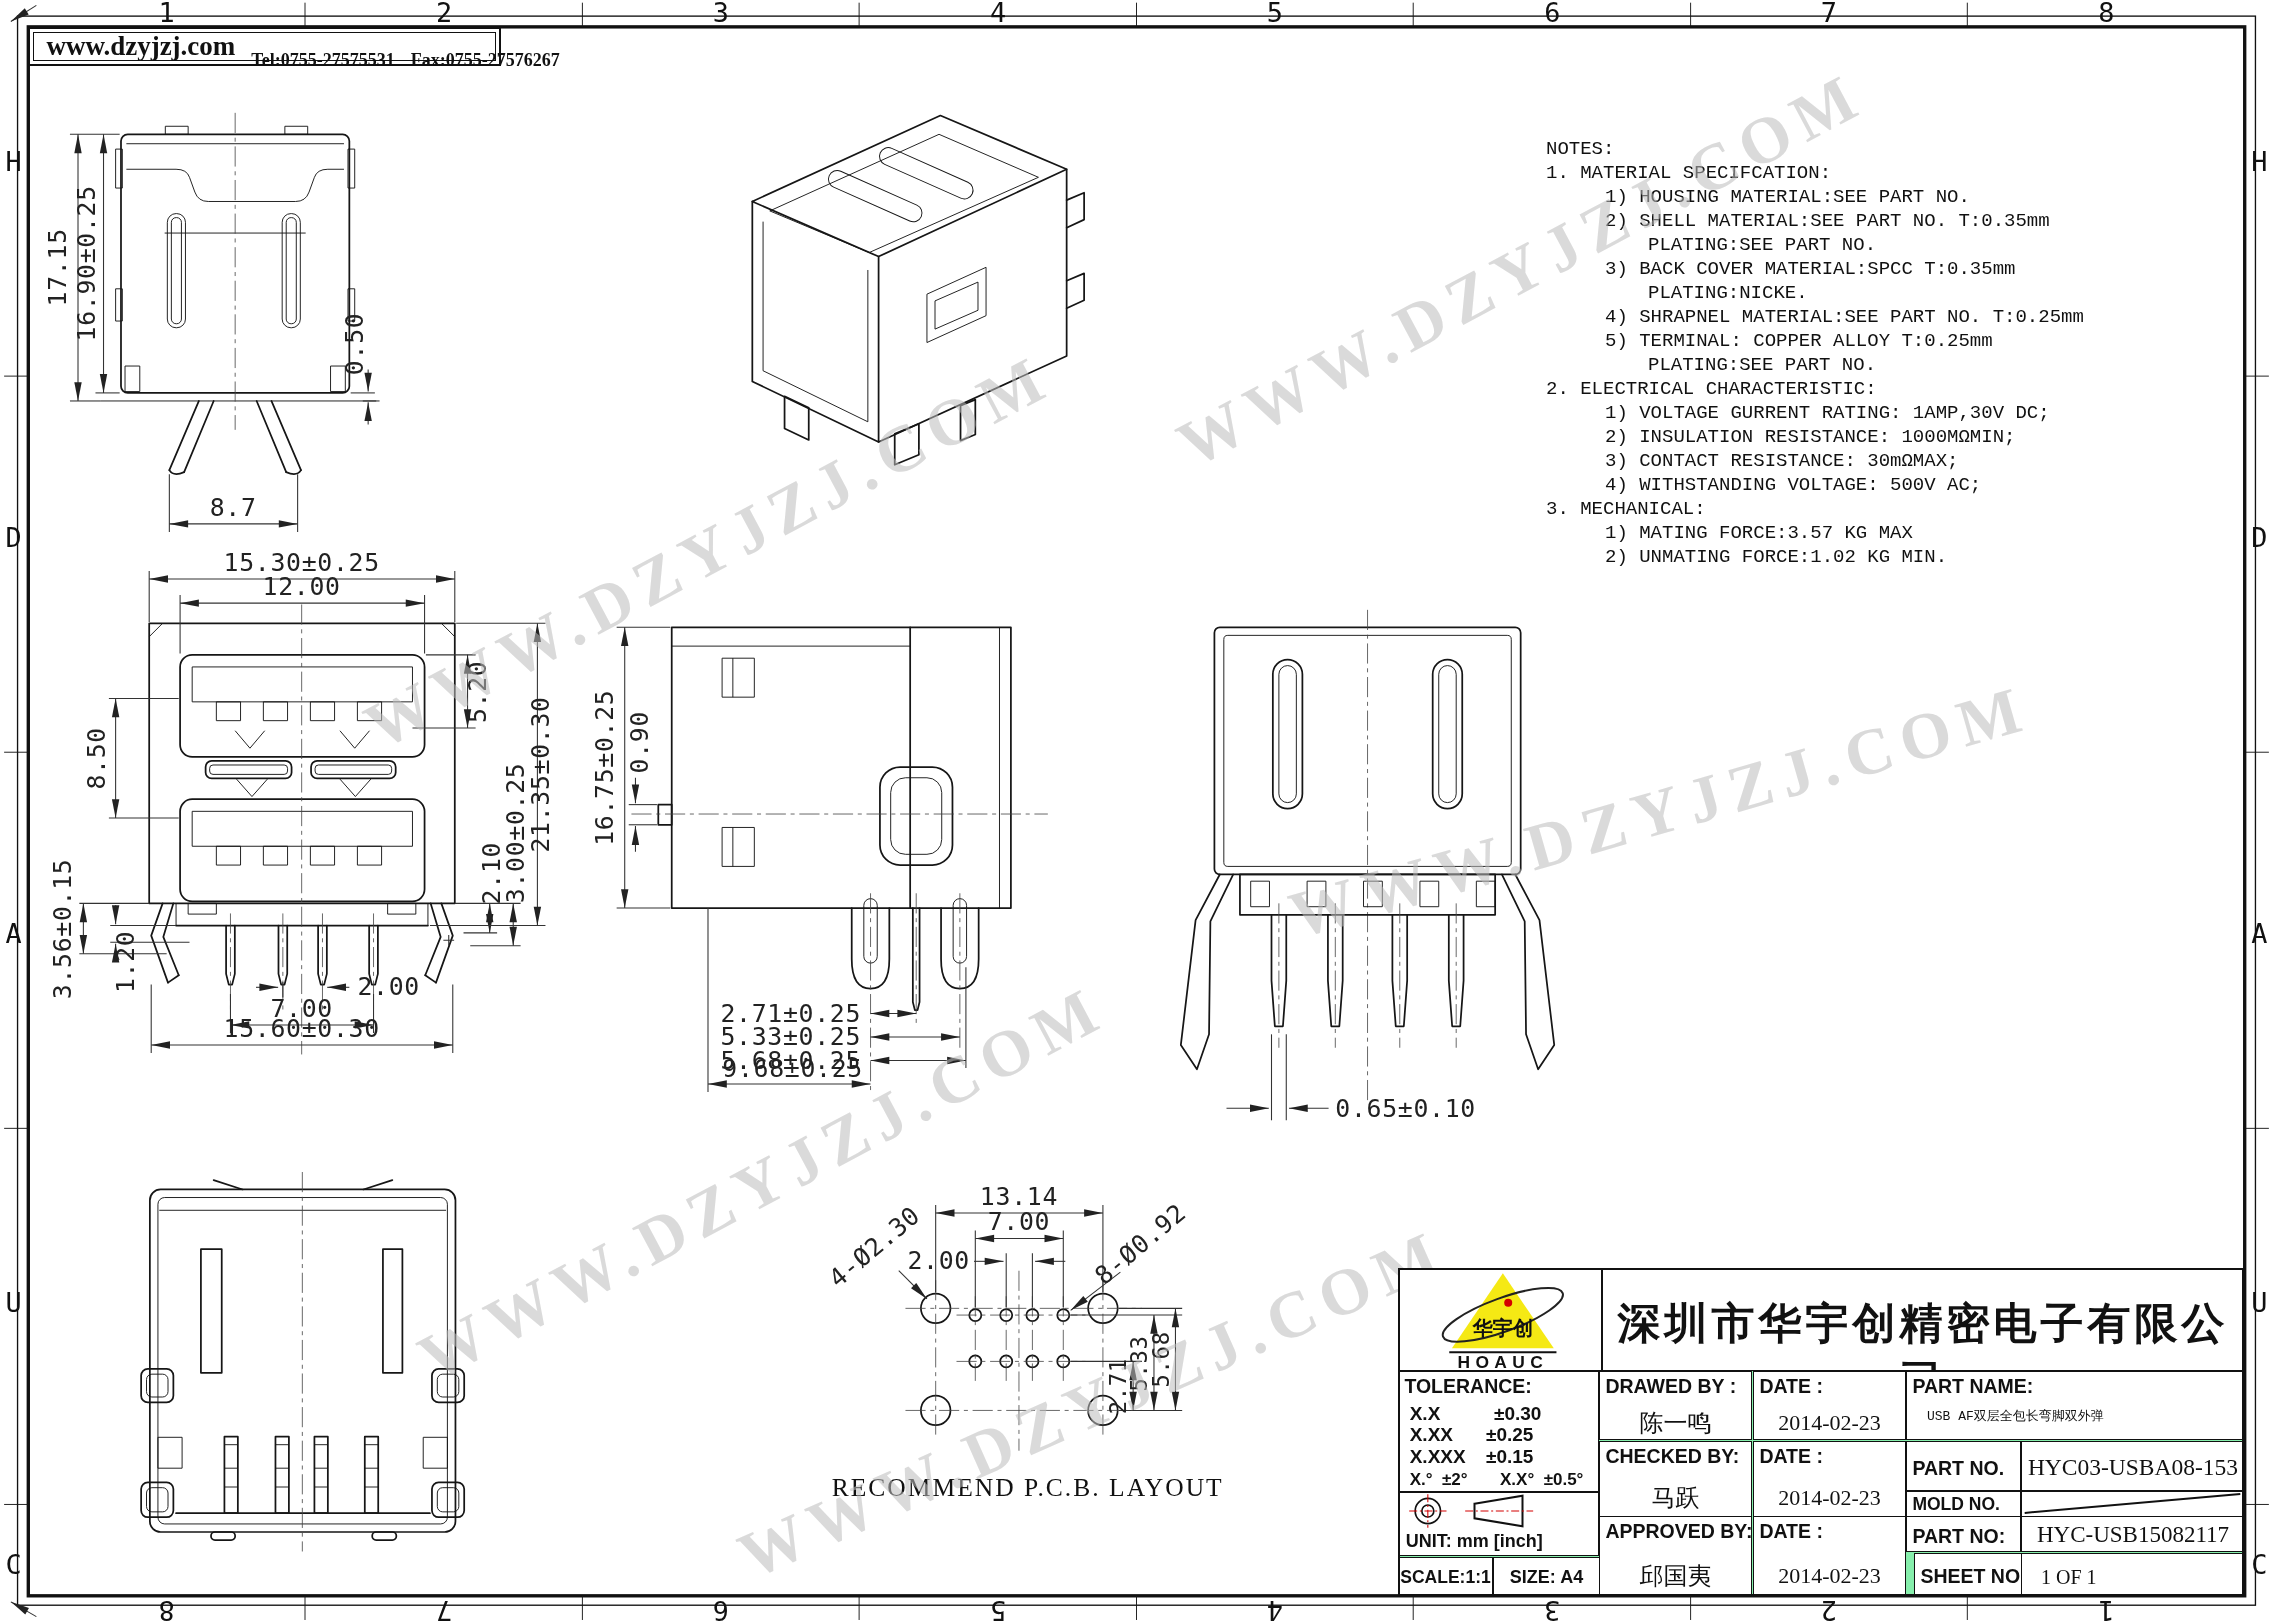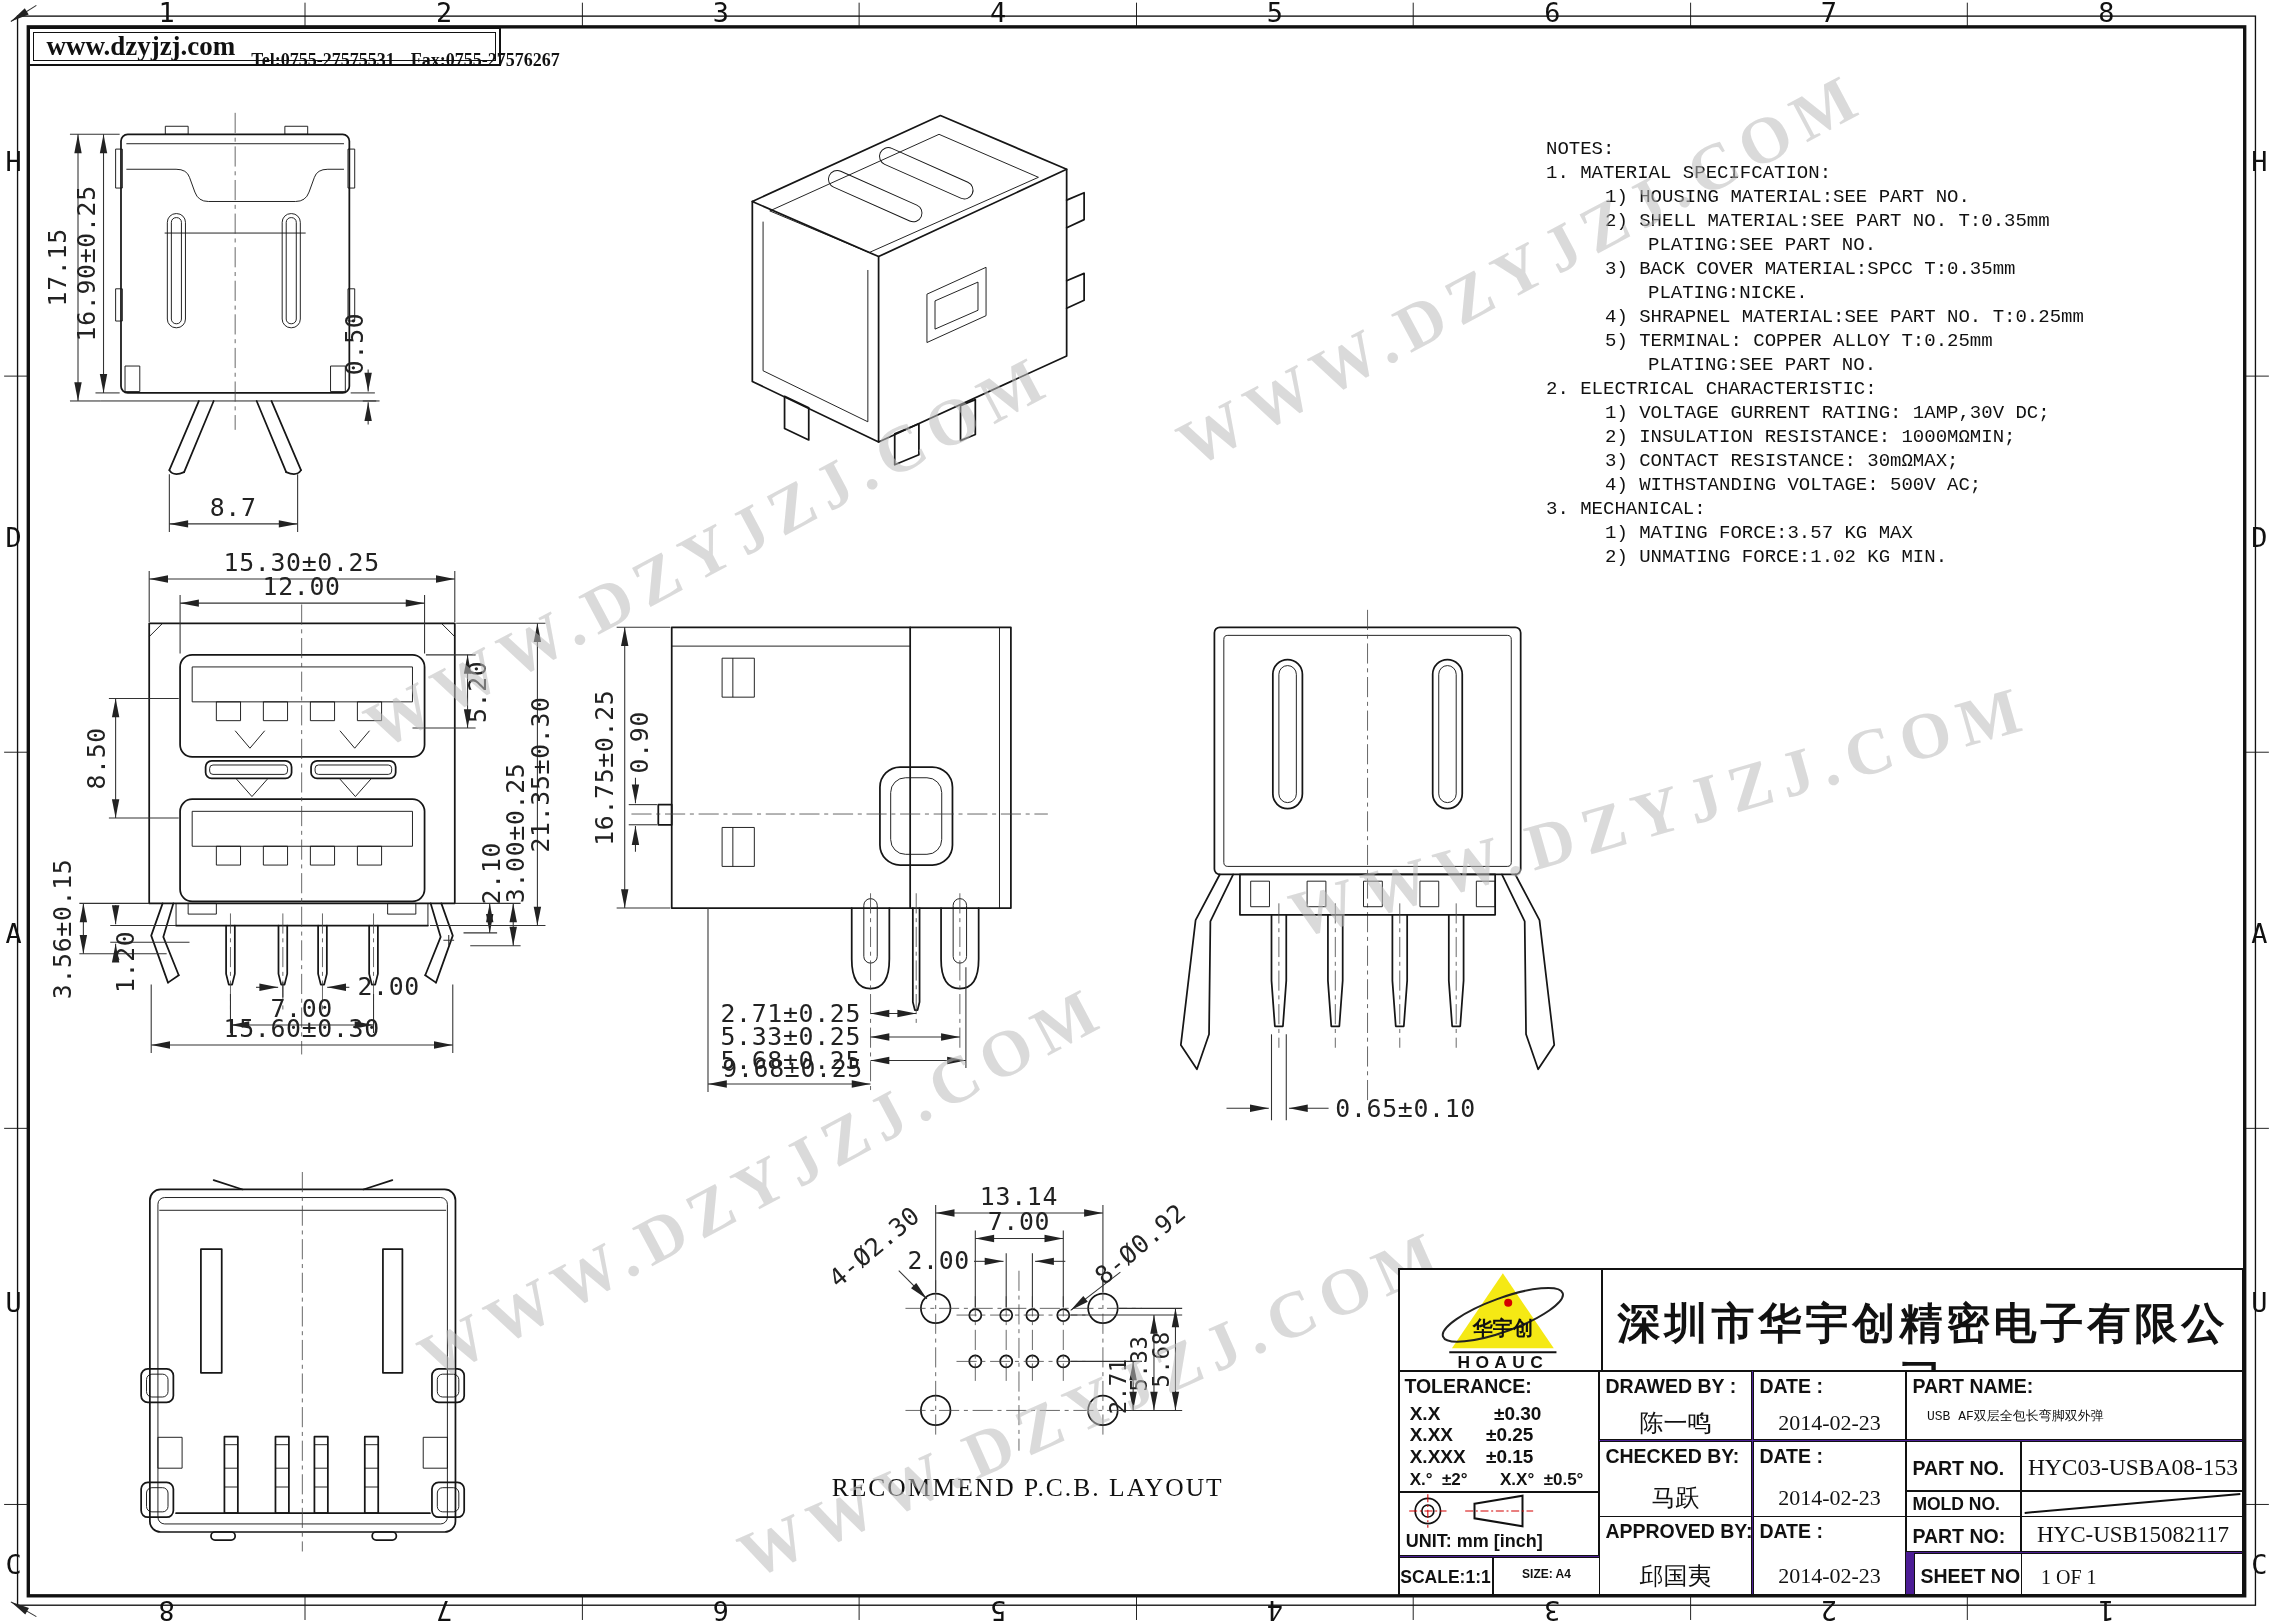--- a/index.html
+++ b/index.html
@@ -21,21 +21,21 @@
   .hb-web{font-family:"Liberation Serif",serif;font-weight:bold;font-size:27px;margin-left:12px;}
   .hb-tel,.hb-fax{font-family:"Liberation Serif",serif;font-weight:bold;font-size:18px;margin-left:16px;margin-top:28px;}
   
   #notes{position:absolute;left:1546px;top:137px;width:698px;z-index:3;}
   .note-line{font-family:"Liberation Mono",monospace;font-size:19px;line-height:24px;white-space:pre;color:#111;}
   .ind1{padding-left:59px;}
   .ind2{padding-left:102px;}
   
   #wmlayer{z-index:5;pointer-events:none;opacity:.55;}
   
-  #titleblock{position:absolute;left:1398px;top:1268px;width:846px;height:328px;z-index:6;background:#4c1d95;box-sizing:border-box;}
+  #titleblock{position:absolute;left:1398px;top:1268px;width:846px;height:328px;z-index:6;background:#86efac;box-sizing:border-box;}
   .tb-cell{position:absolute;border:1.3px solid #111;box-sizing:border-box;background:#fff;}
   .tb-outer{position:absolute;left:0;top:0;width:846px;height:328px;border:2.7px solid #111;box-sizing:border-box;pointer-events:none;}
   .tb-label{position:absolute;left:5.4px;top:3.4px;font-weight:bold;font-size:19.5px;font-family:"Liberation Sans",sans-serif;white-space:nowrap;}
   .tb-center{position:absolute;left:0;right:0;text-align:center;}
   .serifv{font-family:"Liberation Serif",serif;font-size:22px;}
   .cjk{font-family:"DejaVu Sans",sans-serif;font-size:24px;}
   .company{position:absolute;left:0;right:0;top:25.5px;text-align:center;font-weight:bold;font-size:43px;letter-spacing:4px;font-family:"DejaVu Sans",sans-serif;}
   .tol-row{position:absolute;left:10.7px;font-weight:bold;font-size:19px;white-space:pre;font-family:"Liberation Sans",sans-serif;}
   .tol-v{position:absolute;left:87px;font-weight:bold;font-size:19px;font-family:"Liberation Sans",sans-serif;}
 </style>
@@ -518,21 +518,21 @@
       <polygon points="112,16 184,4 184,50 112,38" fill="none" stroke="#111" stroke-width="3"></polygon>
       <path d="M98,27 H200" stroke="#d40000" stroke-width="1.6" stroke-dasharray="12 4 3 4" fill="none"></path>
     </svg>
     <div style="position:absolute;left:6.7px;bottom:2.7px;font-weight:bold;font-size:18px;font-family:'Liberation Sans',sans-serif;">UNIT:  mm  [inch]</div>
   </div>
 
   <div class="tb-cell" style="left:0;top:289px;width:95px;height:39px;">
     <div class="tb-center" style="top:9.4px;font-weight:bold;font-size:17.5px;">SCALE:1:1</div>
   </div>
   <div class="tb-cell" style="left:95px;top:289px;width:107px;height:39px;">
-    <div class="tb-center" style="top:9.4px;font-weight:bold;font-size:12px;">SIZE:  A4</div>
+    <div class="tb-center" style="top:9.4px;font-weight:bold;font-size:18px;">SIZE:  A4</div>
   </div>
 
   <div class="tb-cell" style="left:201px;top:103px;width:153px;height:69px;">
     <div class="tb-label">DRAWED BY :</div>
     <div class="tb-center cjk" style="top:35px;">陈一鸣</div>
   </div>
   <div class="tb-cell" style="left:355px;top:103px;width:153px;height:69px;">
     <div class="tb-label">DATE :</div>
     <div class="tb-center serifv" style="top:38px;">2014-02-23</div>
   </div>

